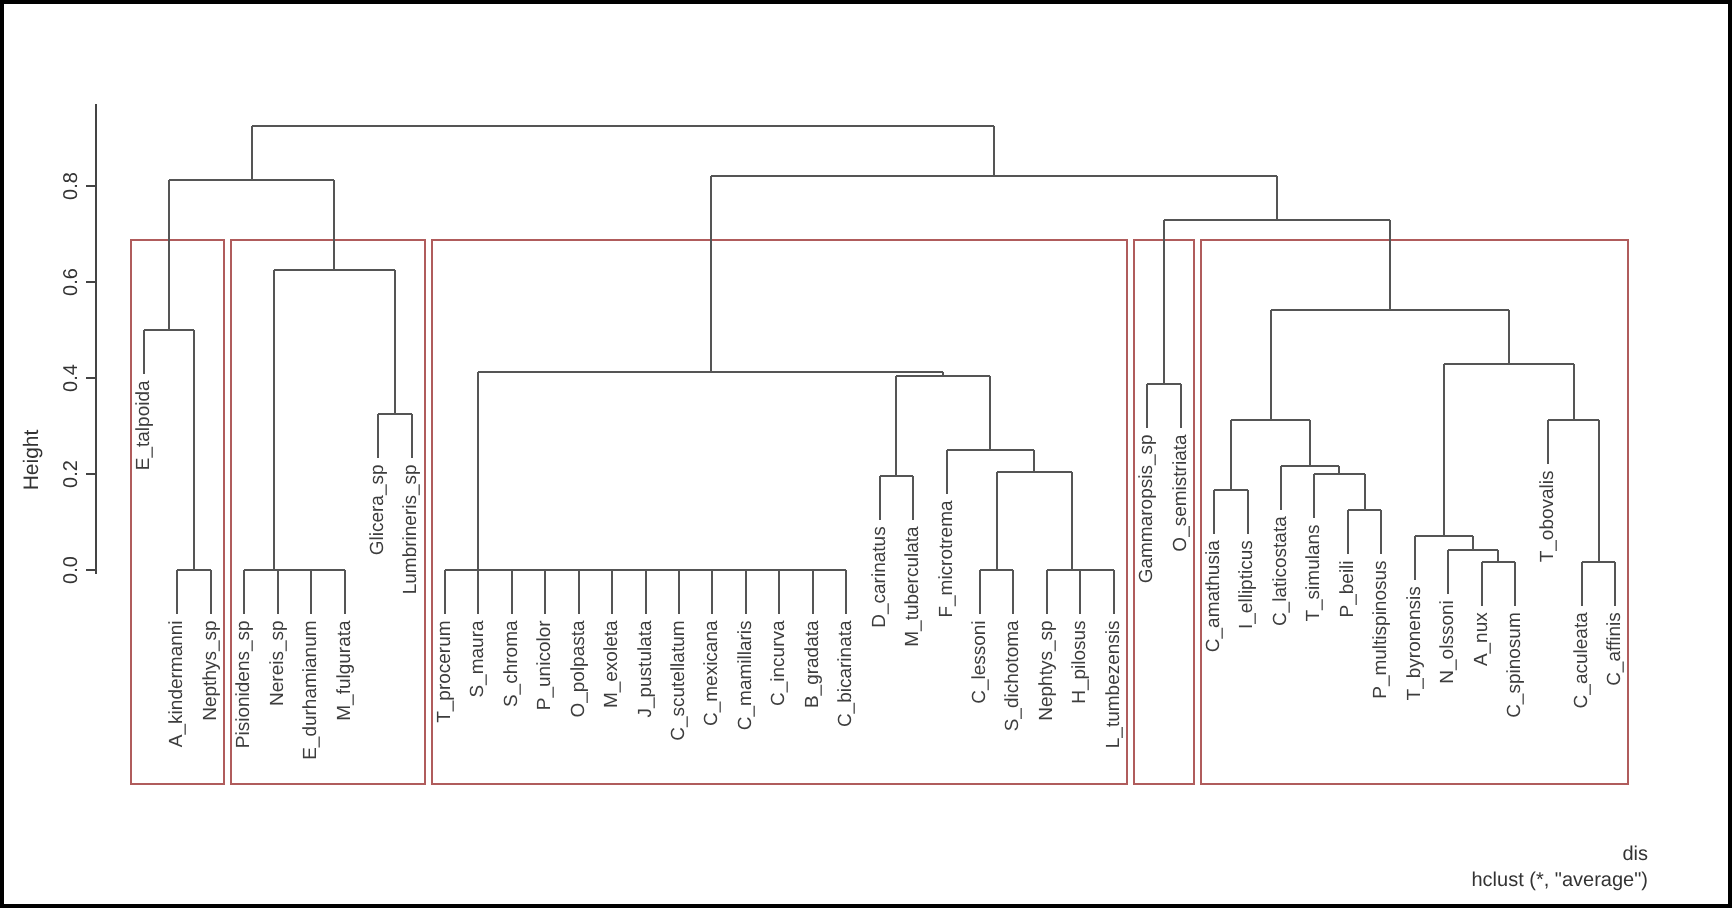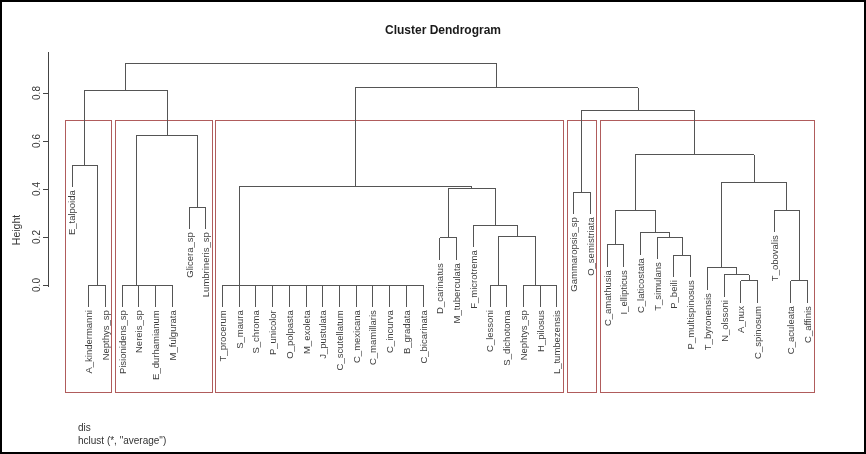--- a/index.html
+++ b/index.html
@@ -14,30 +14,29 @@
   }
   .chart-title{
     position:absolute;top:21px;left:60px;right:40px;
     text-align:center;font-weight:bold;font-size:12px;color:#1a1a1a;
   }
   .ylabel{
     position:absolute;left:14px;top:228px;
     transform:translate(-50%,-50%) rotate(-90deg);
     font-size:10.5px;color:#333;white-space:nowrap;
   }
-  .cap{position:absolute;left:76px;right:40px;text-align:left;color:#333;}
+  .cap{position:absolute;left:76px;right:40px;text-align:right;color:#333;}
   .cap1{top:420px;font-size:10px;}
   .cap2{top:433px;font-size:10px;}
   svg{position:absolute;left:0;top:0;}
 </style>
 </head>
 <body>
 
 <div class="figure">
-  <div class="chart-title">Cluster Dendrogram</div>
   <div class="ylabel">Height</div>
   <svg id="plot" width="862" height="450" viewBox="2 2 862 450">
       <g>
         <rect x="65.5" y="120" width="46.44" height="272" fill="none" stroke="#b05c5c" stroke-width="1" shape-rendering="crispEdges"></rect>
         <rect x="115.66" y="120" width="96.6" height="272" fill="none" stroke="#b05c5c" stroke-width="1" shape-rendering="crispEdges"></rect>
         <rect x="215.98" y="120" width="347.4" height="272" fill="none" stroke="#b05c5c" stroke-width="1" shape-rendering="crispEdges"></rect>
         <rect x="567.0999999999999" y="120" width="29.720000000000027" height="272" fill="none" stroke="#b05c5c" stroke-width="1" shape-rendering="crispEdges"></rect>
         <rect x="600.54" y="120" width="213.64" height="272" fill="none" stroke="#b05c5c" stroke-width="1" shape-rendering="crispEdges"></rect>
       </g>
       <g>

